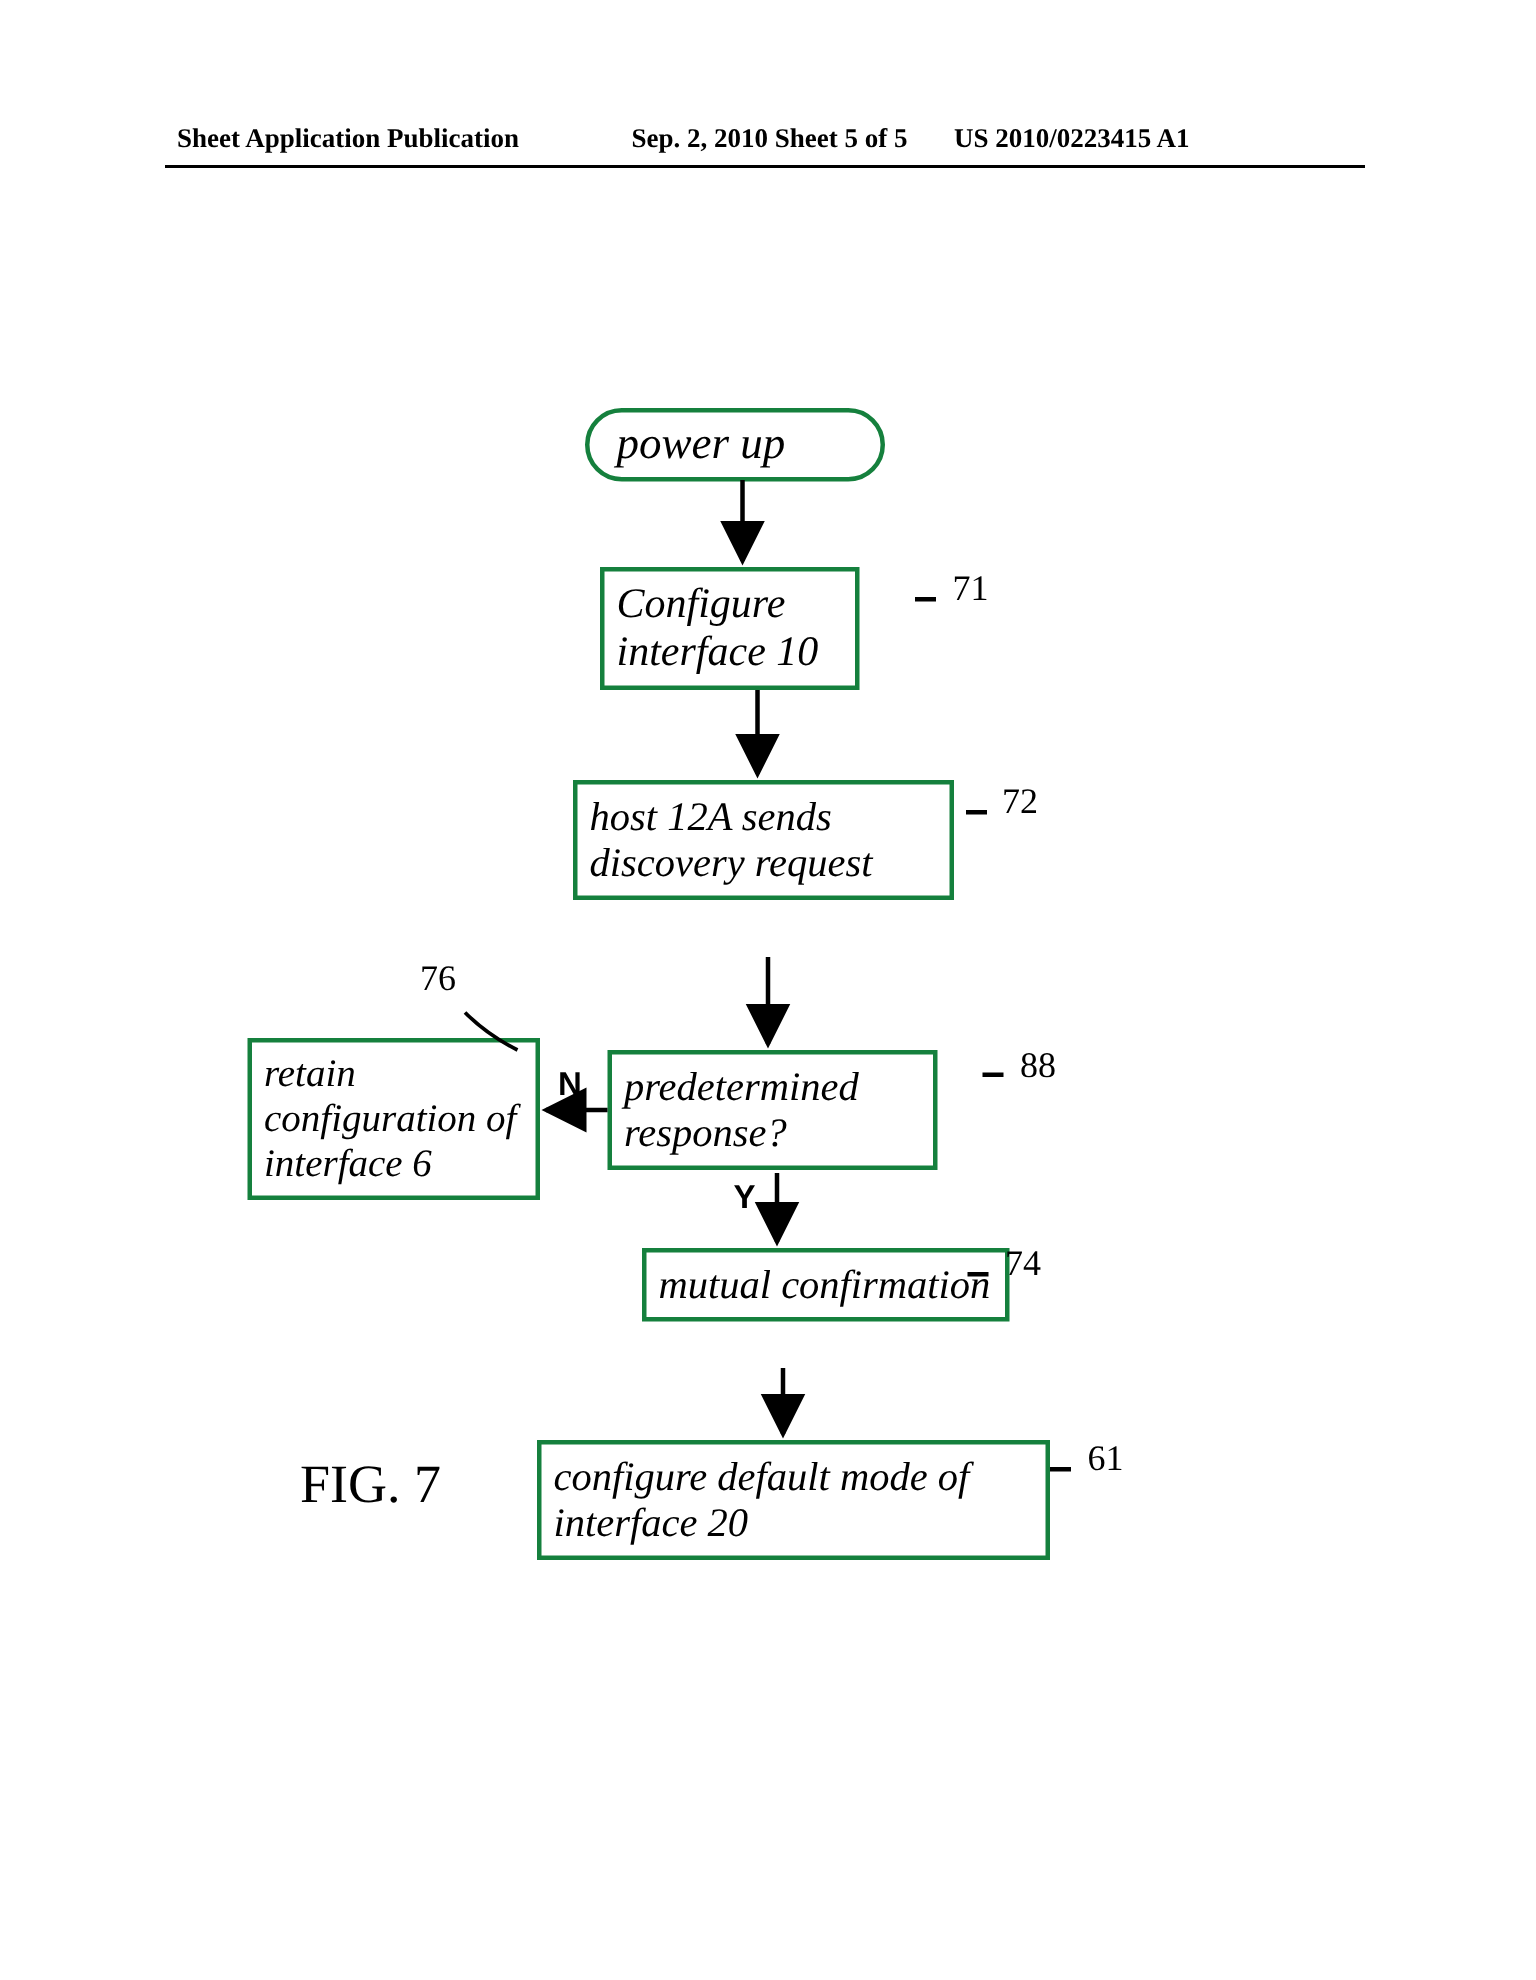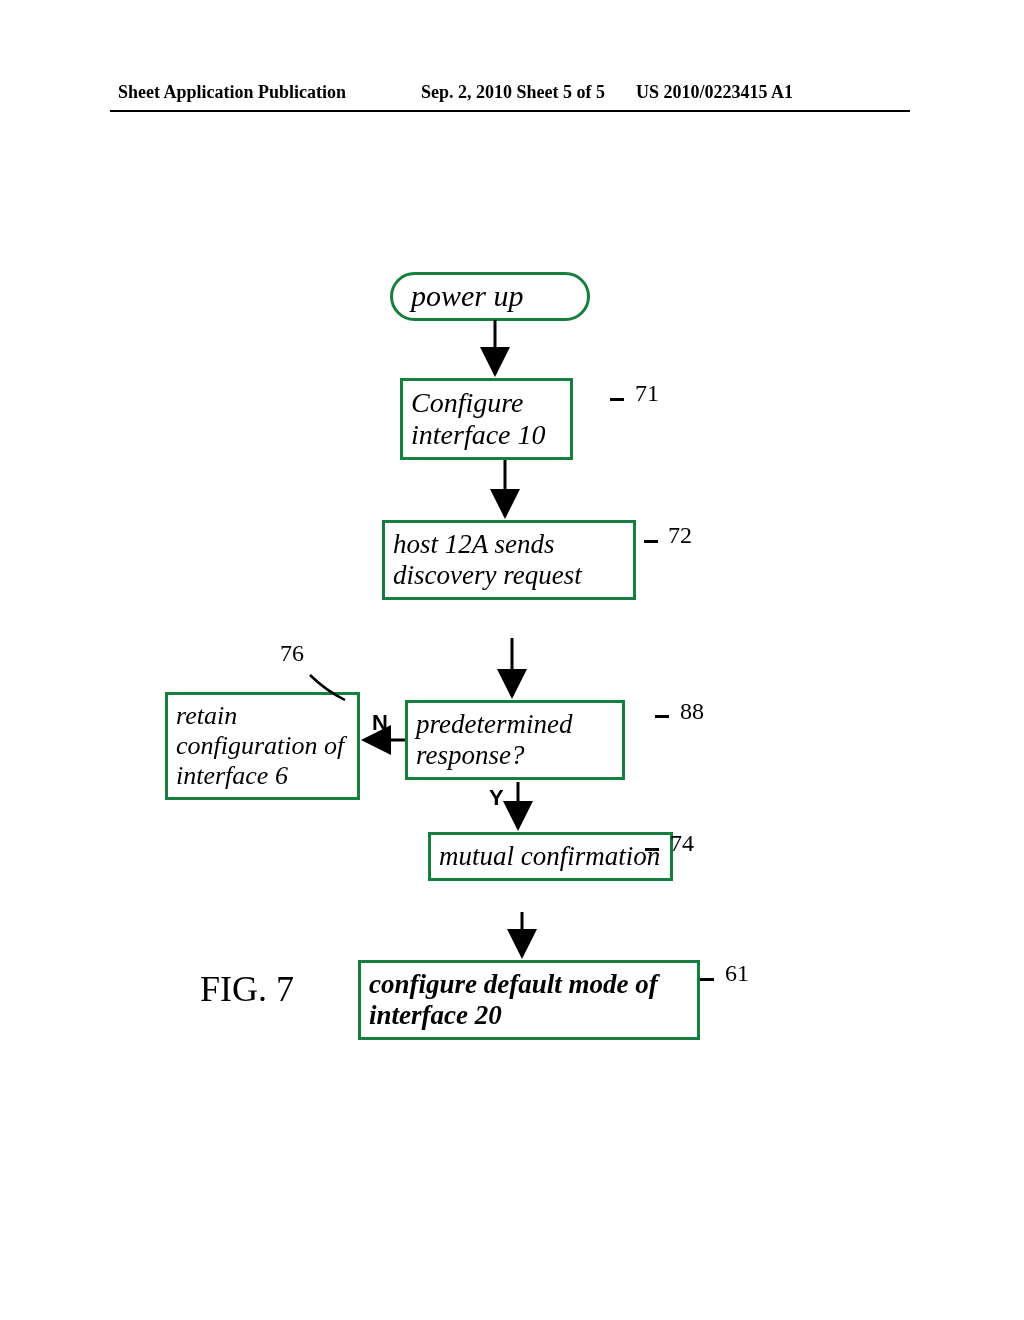--- a/index.html
+++ b/index.html
@@ -115,21 +115,21 @@
   <div class="node" style="left:165px; top:692px; width:195px; font-size:26px;">retain
 configuration
 of interface 6</div>
   <div class="ref-label" style="left:280px; top:640px;">76</div>
 
   <div class="node" style="left:400px; top:832px; width:245px; font-size:27px;margin-left:28px;">mutual
 confirmation</div>
   <div class="tick" style="left:645px; top:848px;"></div>
   <div class="ref-label" style="left:670px; top:830px;">74</div>
 
-  <div class="node" style="left:358px; top:960px; width:342px; font-size:27px;font-weight:bold;">configure default
+  <div class="node" style="left:358px; top:960px; width:342px; font-size:27px;">configure default
 mode of interface 20</div>
   <div class="tick" style="left:700px; top:978px;"></div>
   <div class="ref-label" style="left:725px; top:960px;">61</div>
 
   <div class="fig-label" style="left:200px; top:968px;">FIG. 7</div>
 
   <svg class="arrows">
     <defs>
       <marker id="ah" markerWidth="12" markerHeight="12" refX="9" refY="5" orient="auto">
         <path d="M0,0 L10,5 L0,10 Z" fill="#000"></path>

